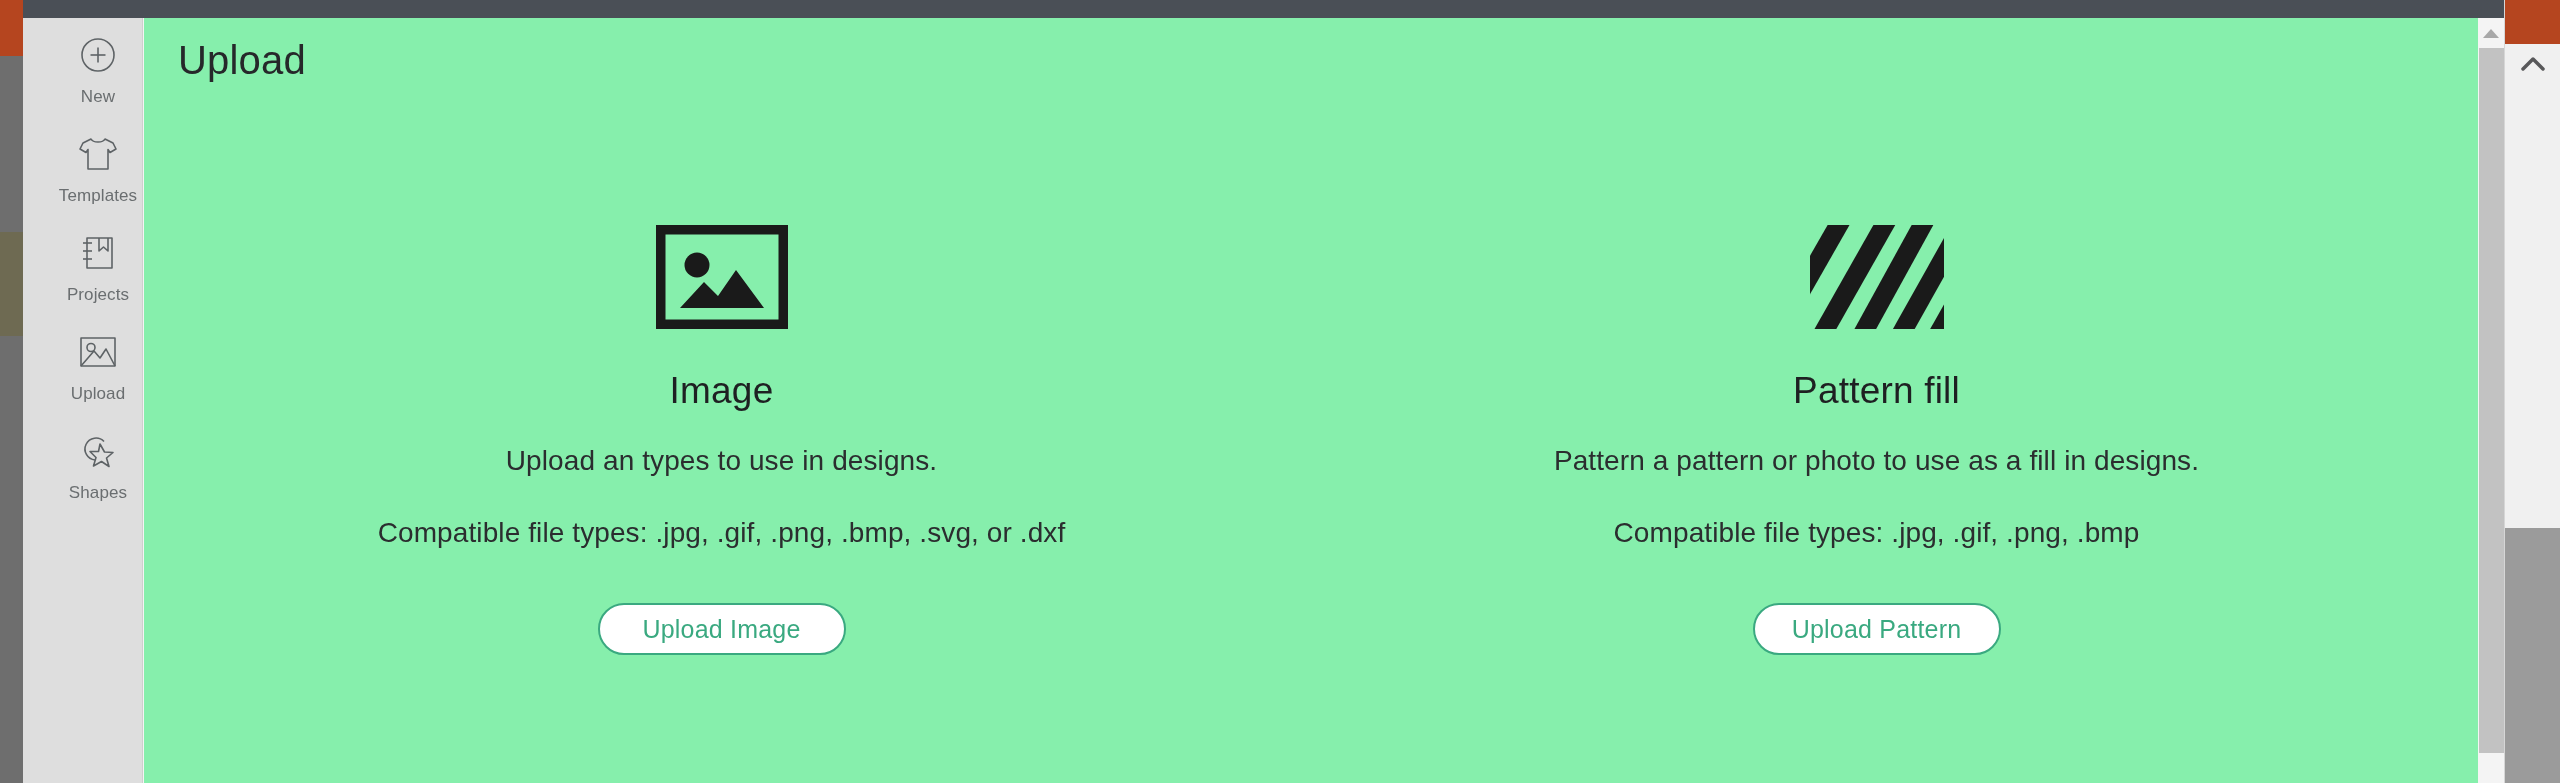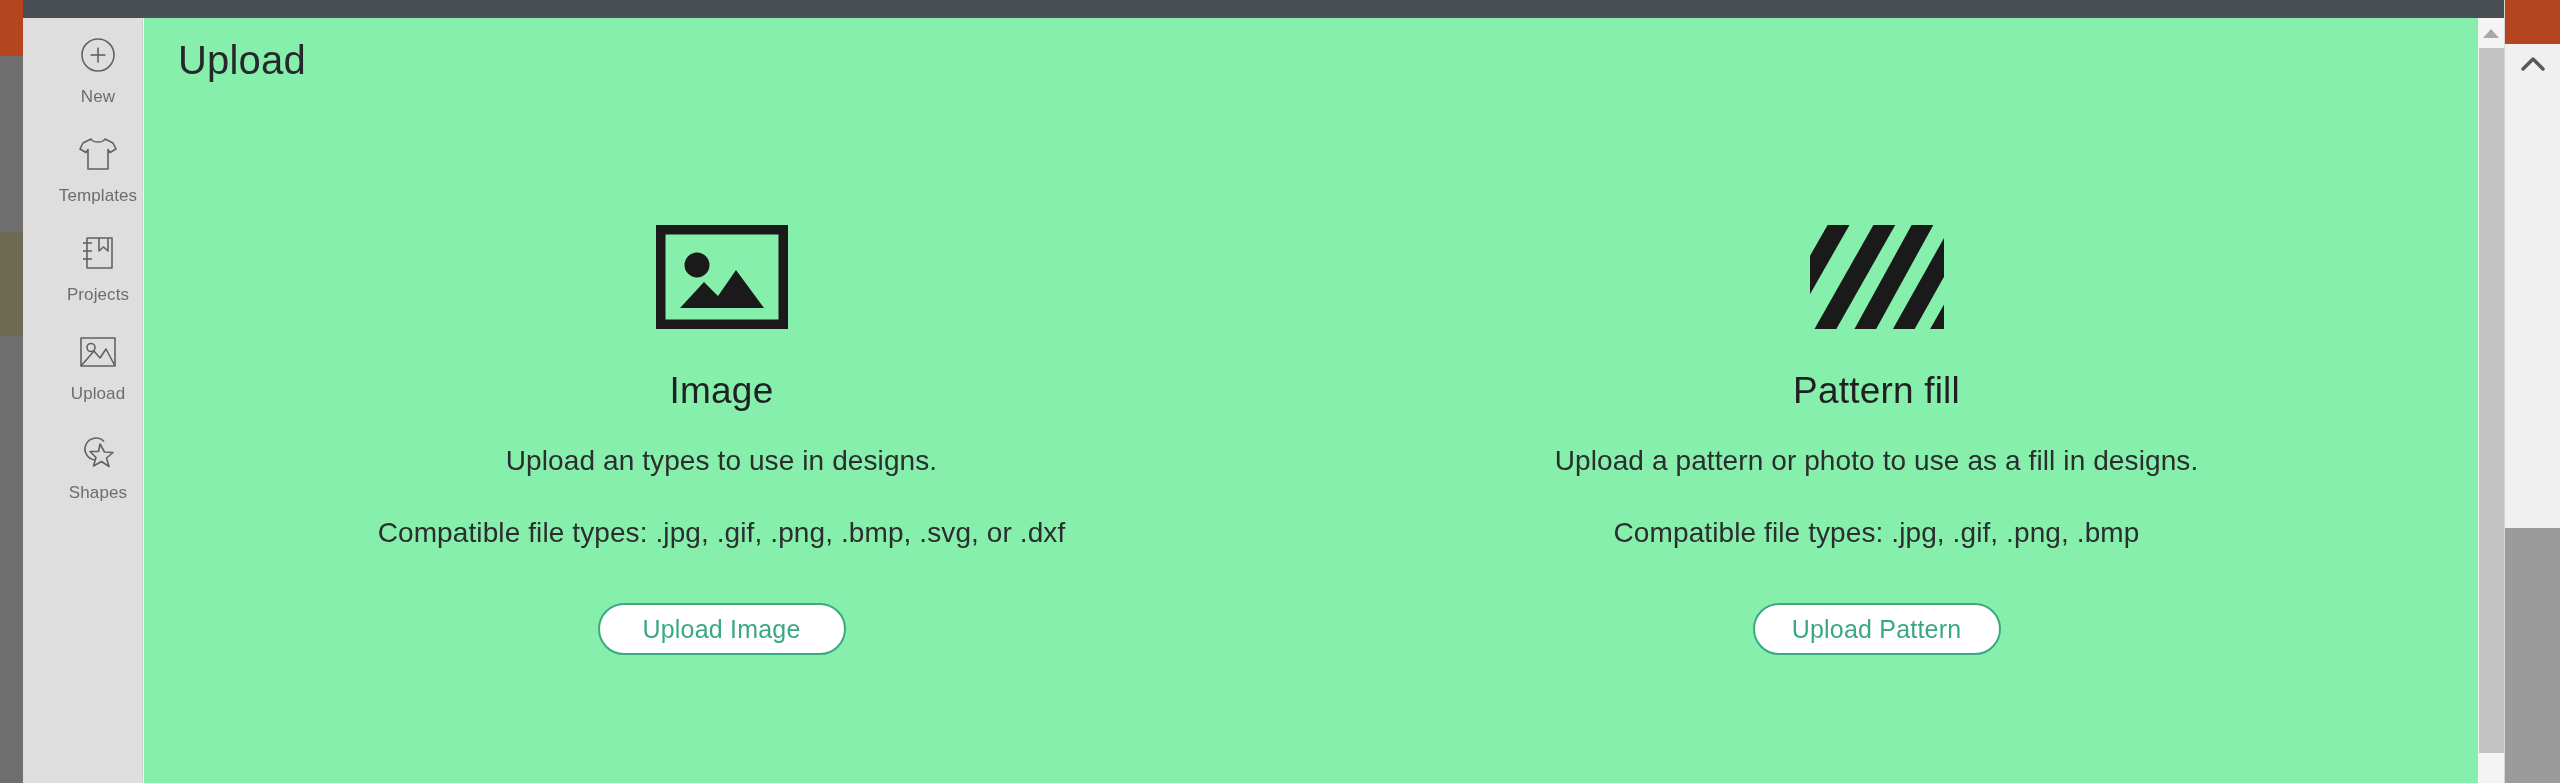--- a/index.html
+++ b/index.html
@@ -327,21 +327,21 @@
             <g clip-path="url(#stripeClip)" stroke="#1a1a1a" stroke-width="19">
               <line x1="-40" y1="120" x2="40" y2="-20"></line>
               <line x1="-5" y1="140" x2="80" y2="-10"></line>
               <line x1="30" y1="150" x2="118" y2="-10"></line>
               <line x1="68" y1="150" x2="155" y2="-5"></line>
               <line x1="105" y1="150" x2="190" y2="0"></line>
             </g>
           </svg>
         </div>
         <div class="card-title">Pattern fill</div>
-        <div class="card-desc">Upload a pattern or photo to use as a fill in designs.</div>
+        <div class="card-desc">Pattern a pattern or photo to use as a fill in designs.</div>
         <div class="card-types">Compatible file types: .jpg, .gif, .png, .bmp</div>
         <button class="upload-btn">Upload Pattern</button>
       </div>
 
     </div>
   </div>
 
   <div class="inner-scrollbar">
     <div class="inner-sb-up"></div>
     <div class="inner-sb-track"></div>

